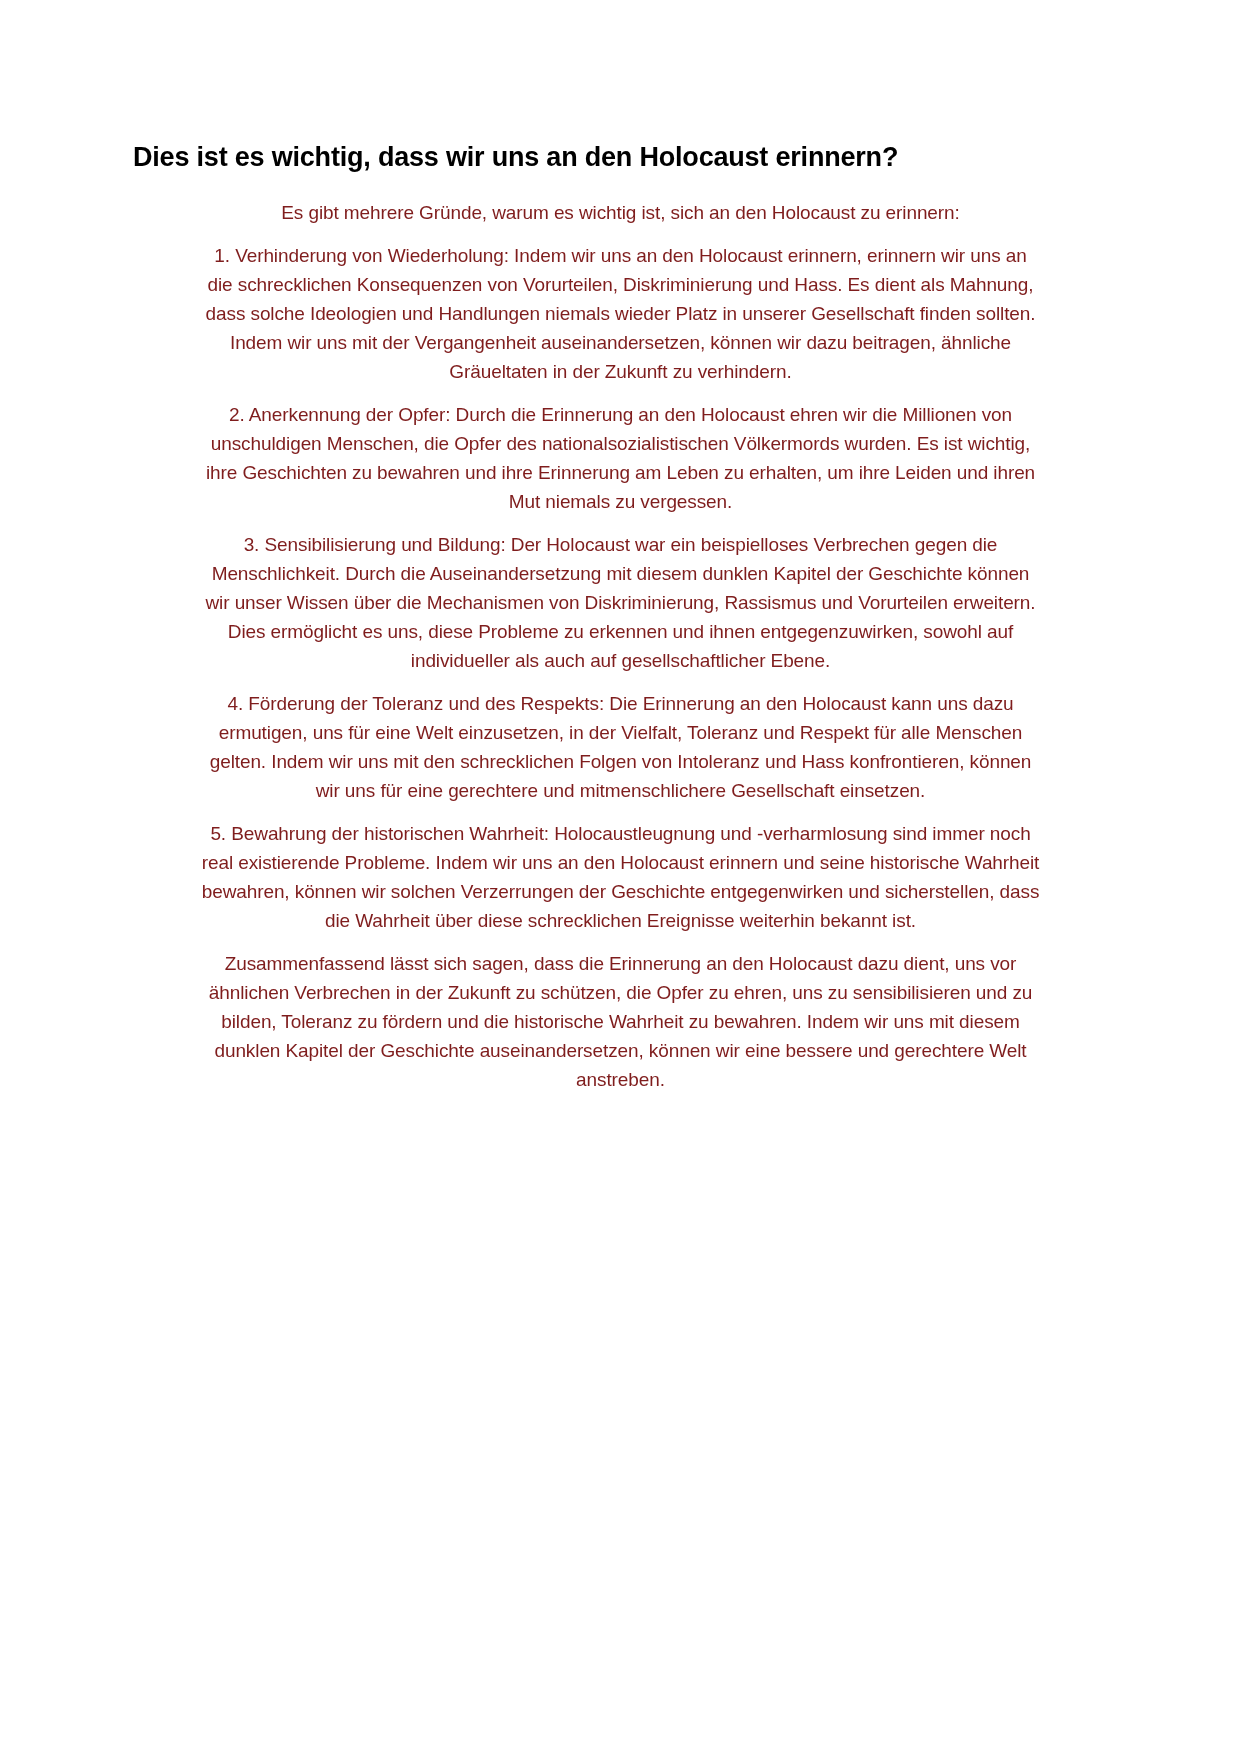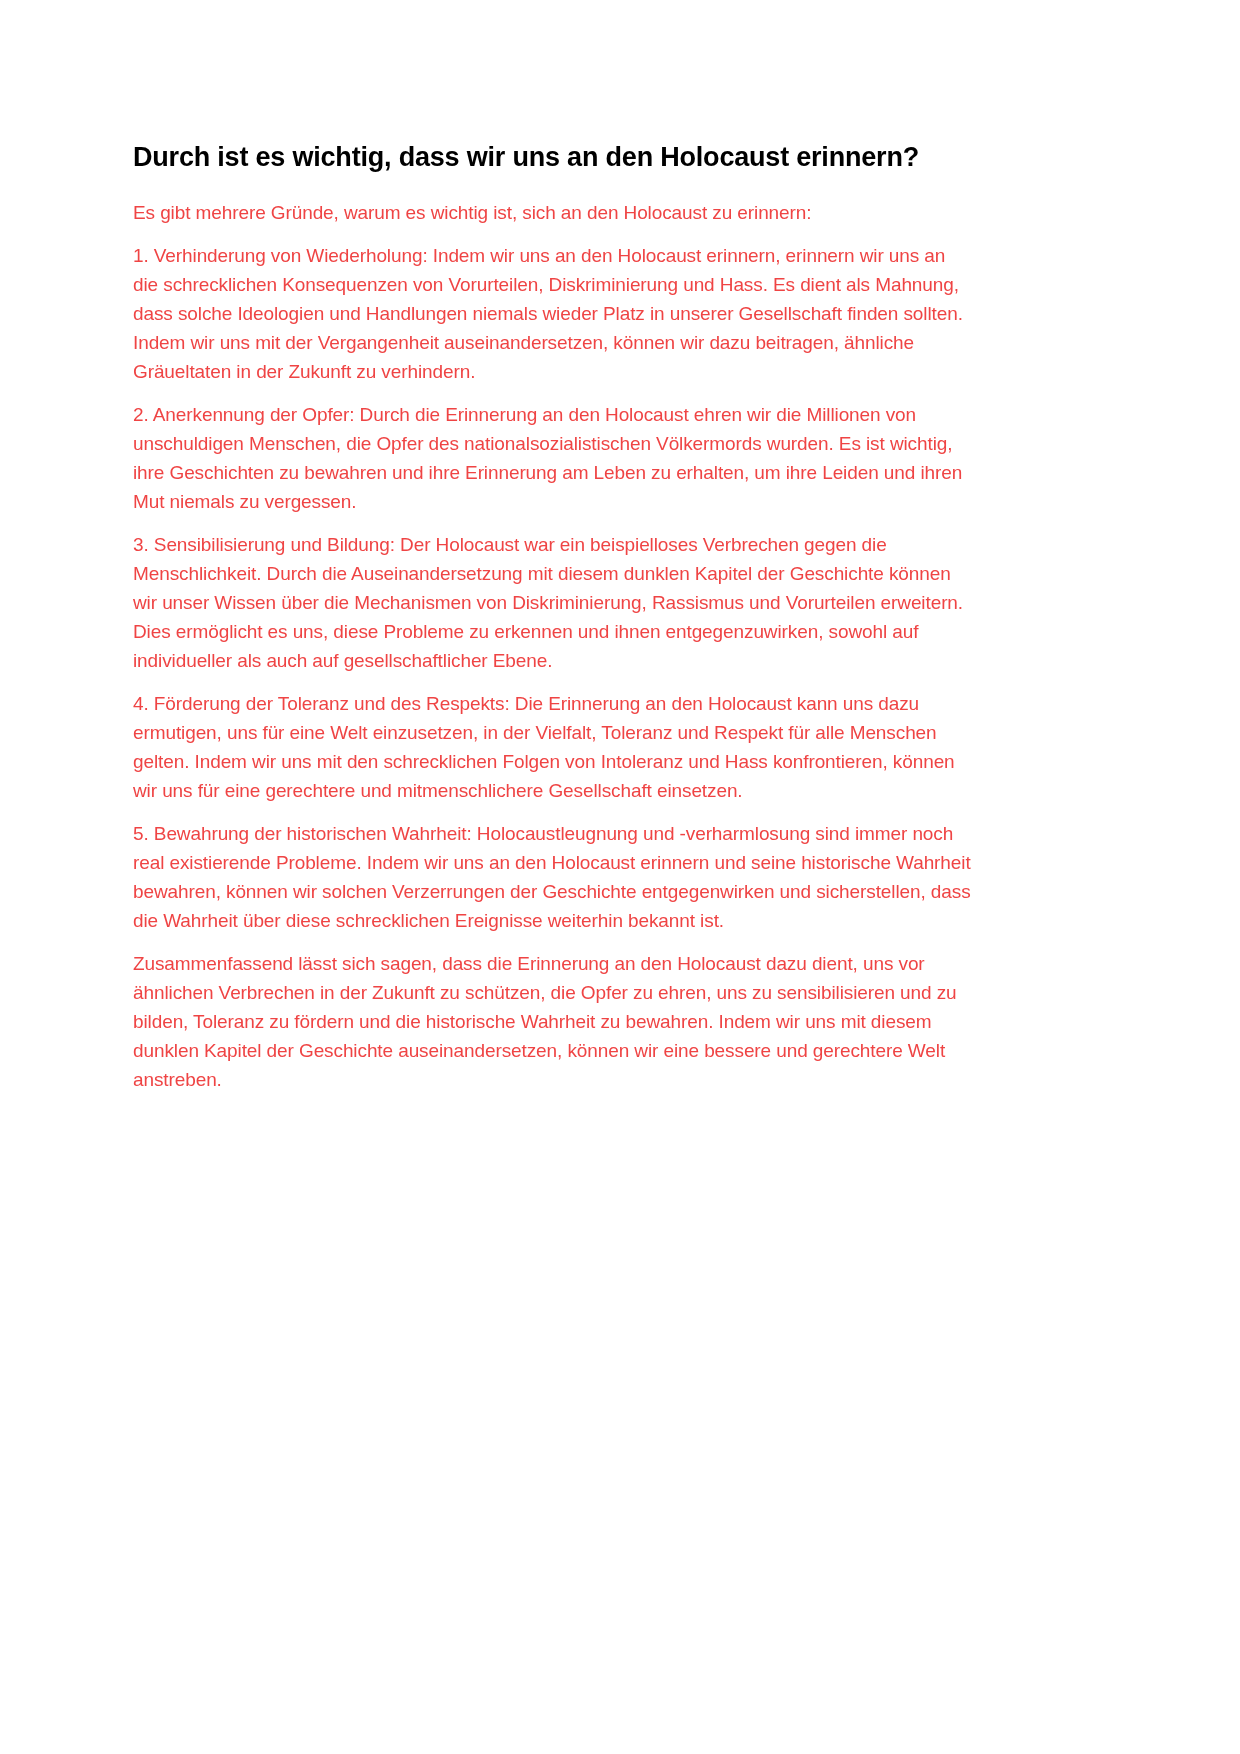--- a/index.html
+++ b/index.html
@@ -29,29 +29,30 @@
     font-weight: 700;
     letter-spacing: -0.2px;
     color: #000000;
   }
   p.doc-par {
     margin: 9px 0 14px 0;
     font-size: 19px;
     line-height: 29px;
     letter-spacing: -0.1px;
     white-space: pre-line;   
-    color: #ef4444;
+    color: #7f1d1d;
+    text-align: center;
   }
 </style>
 </head>
 <body>
 
 <div class="page">
   <div class="content">
-    <h1 class="doc-title">Durch ist es wichtig, dass wir uns an den Holocaust erinnern?</h1>
+    <h1 class="doc-title">Dies ist es wichtig, dass wir uns an den Holocaust erinnern?</h1>
 
     <p class="doc-par">Es gibt mehrere Gründe, warum es wichtig ist, sich an den Holocaust zu erinnern:</p>
 
     <p class="doc-par">1. Verhinderung von Wiederholung: Indem wir uns an den Holocaust erinnern, erinnern wir uns an
 die schrecklichen Konsequenzen von Vorurteilen, Diskriminierung und Hass. Es dient als Mahnung,
 dass solche Ideologien und Handlungen niemals wieder Platz in unserer Gesellschaft finden sollten.
 Indem wir uns mit der Vergangenheit auseinandersetzen, können wir dazu beitragen, ähnliche
 Gräueltaten in der Zukunft zu verhindern.</p>
 
     <p class="doc-par">2. Anerkennung der Opfer: Durch die Erinnerung an den Holocaust ehren wir die Millionen von

